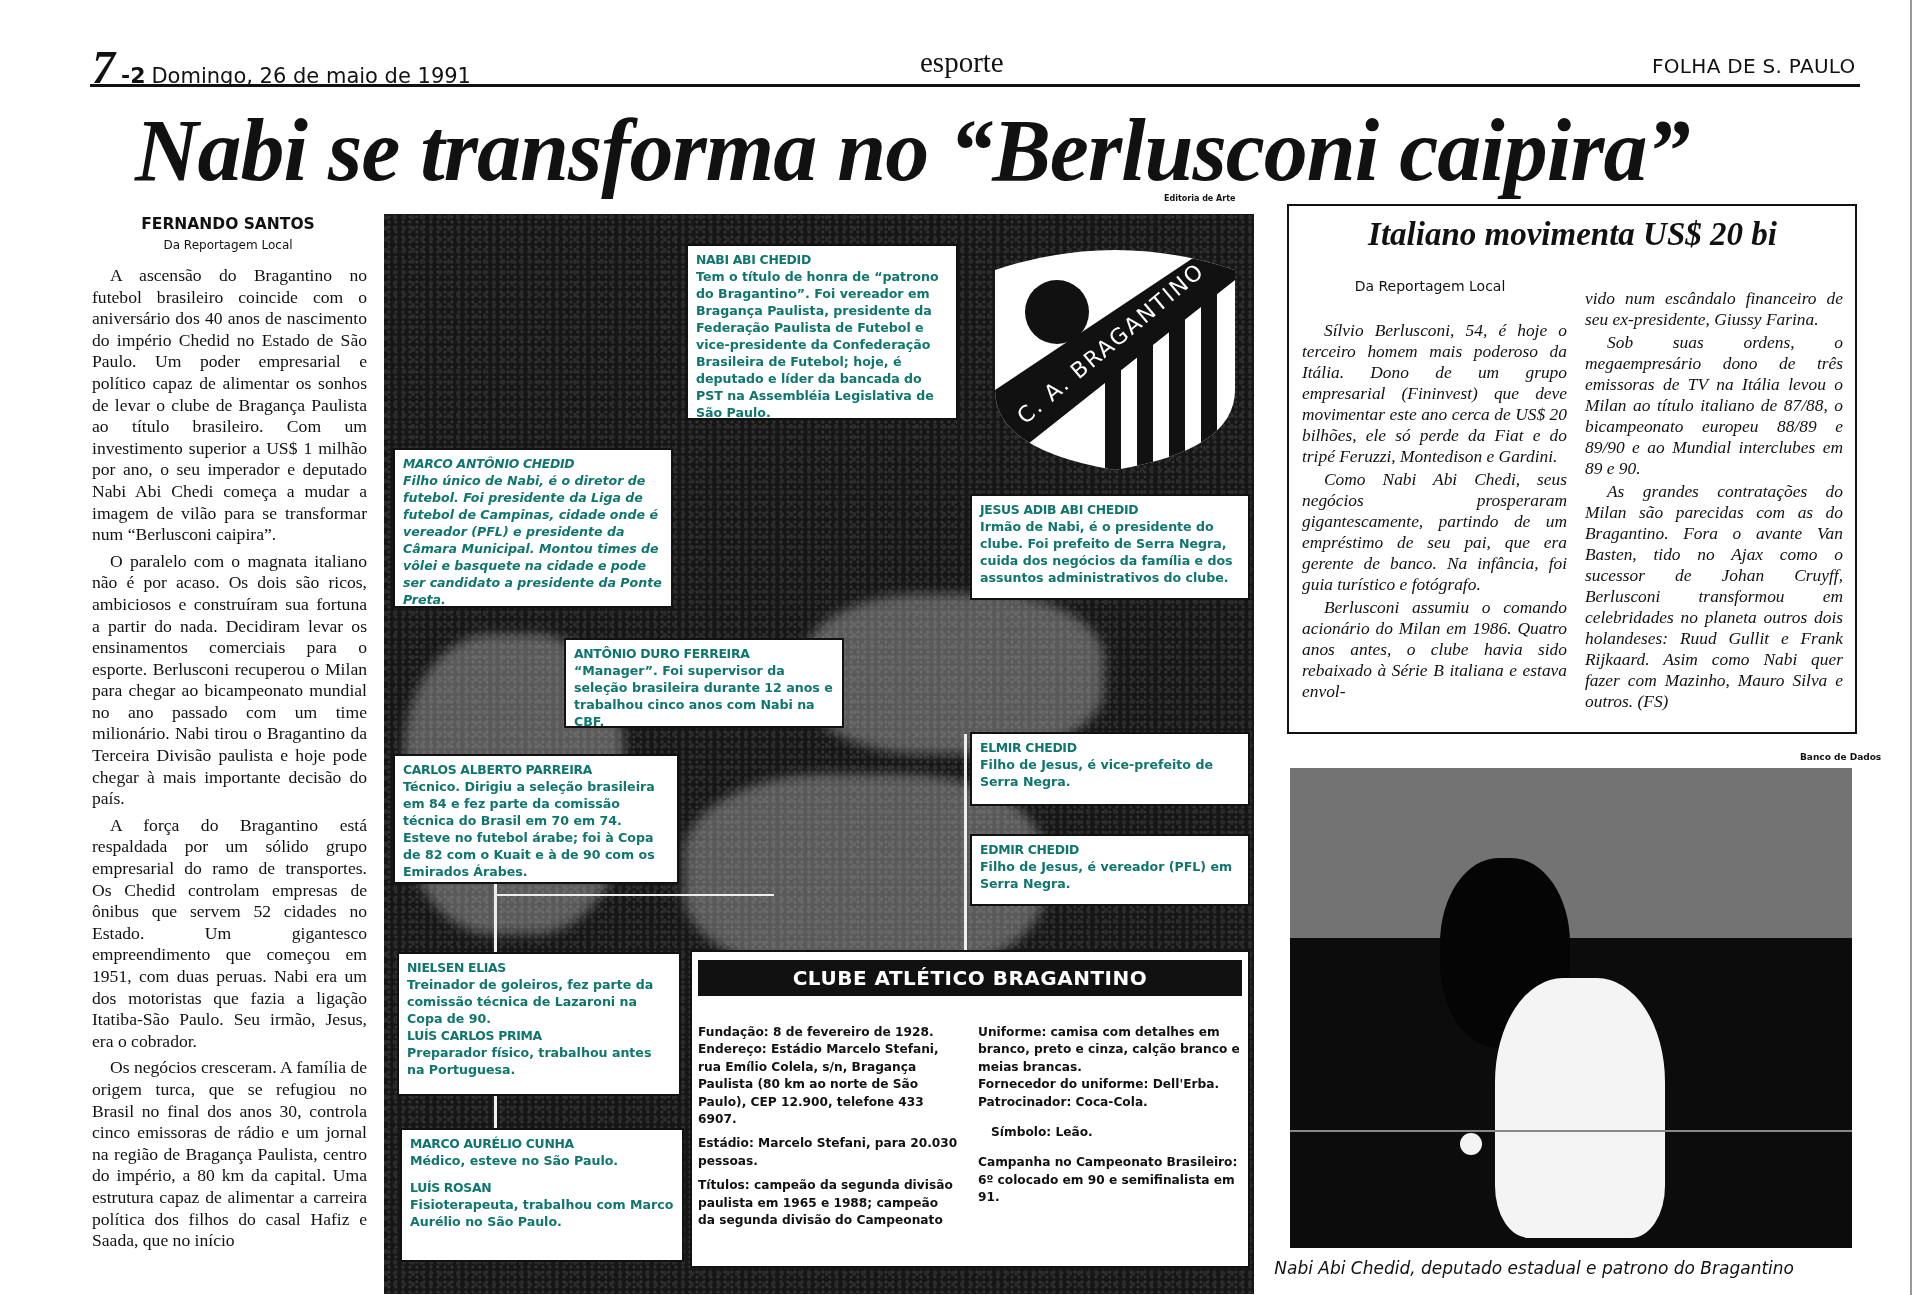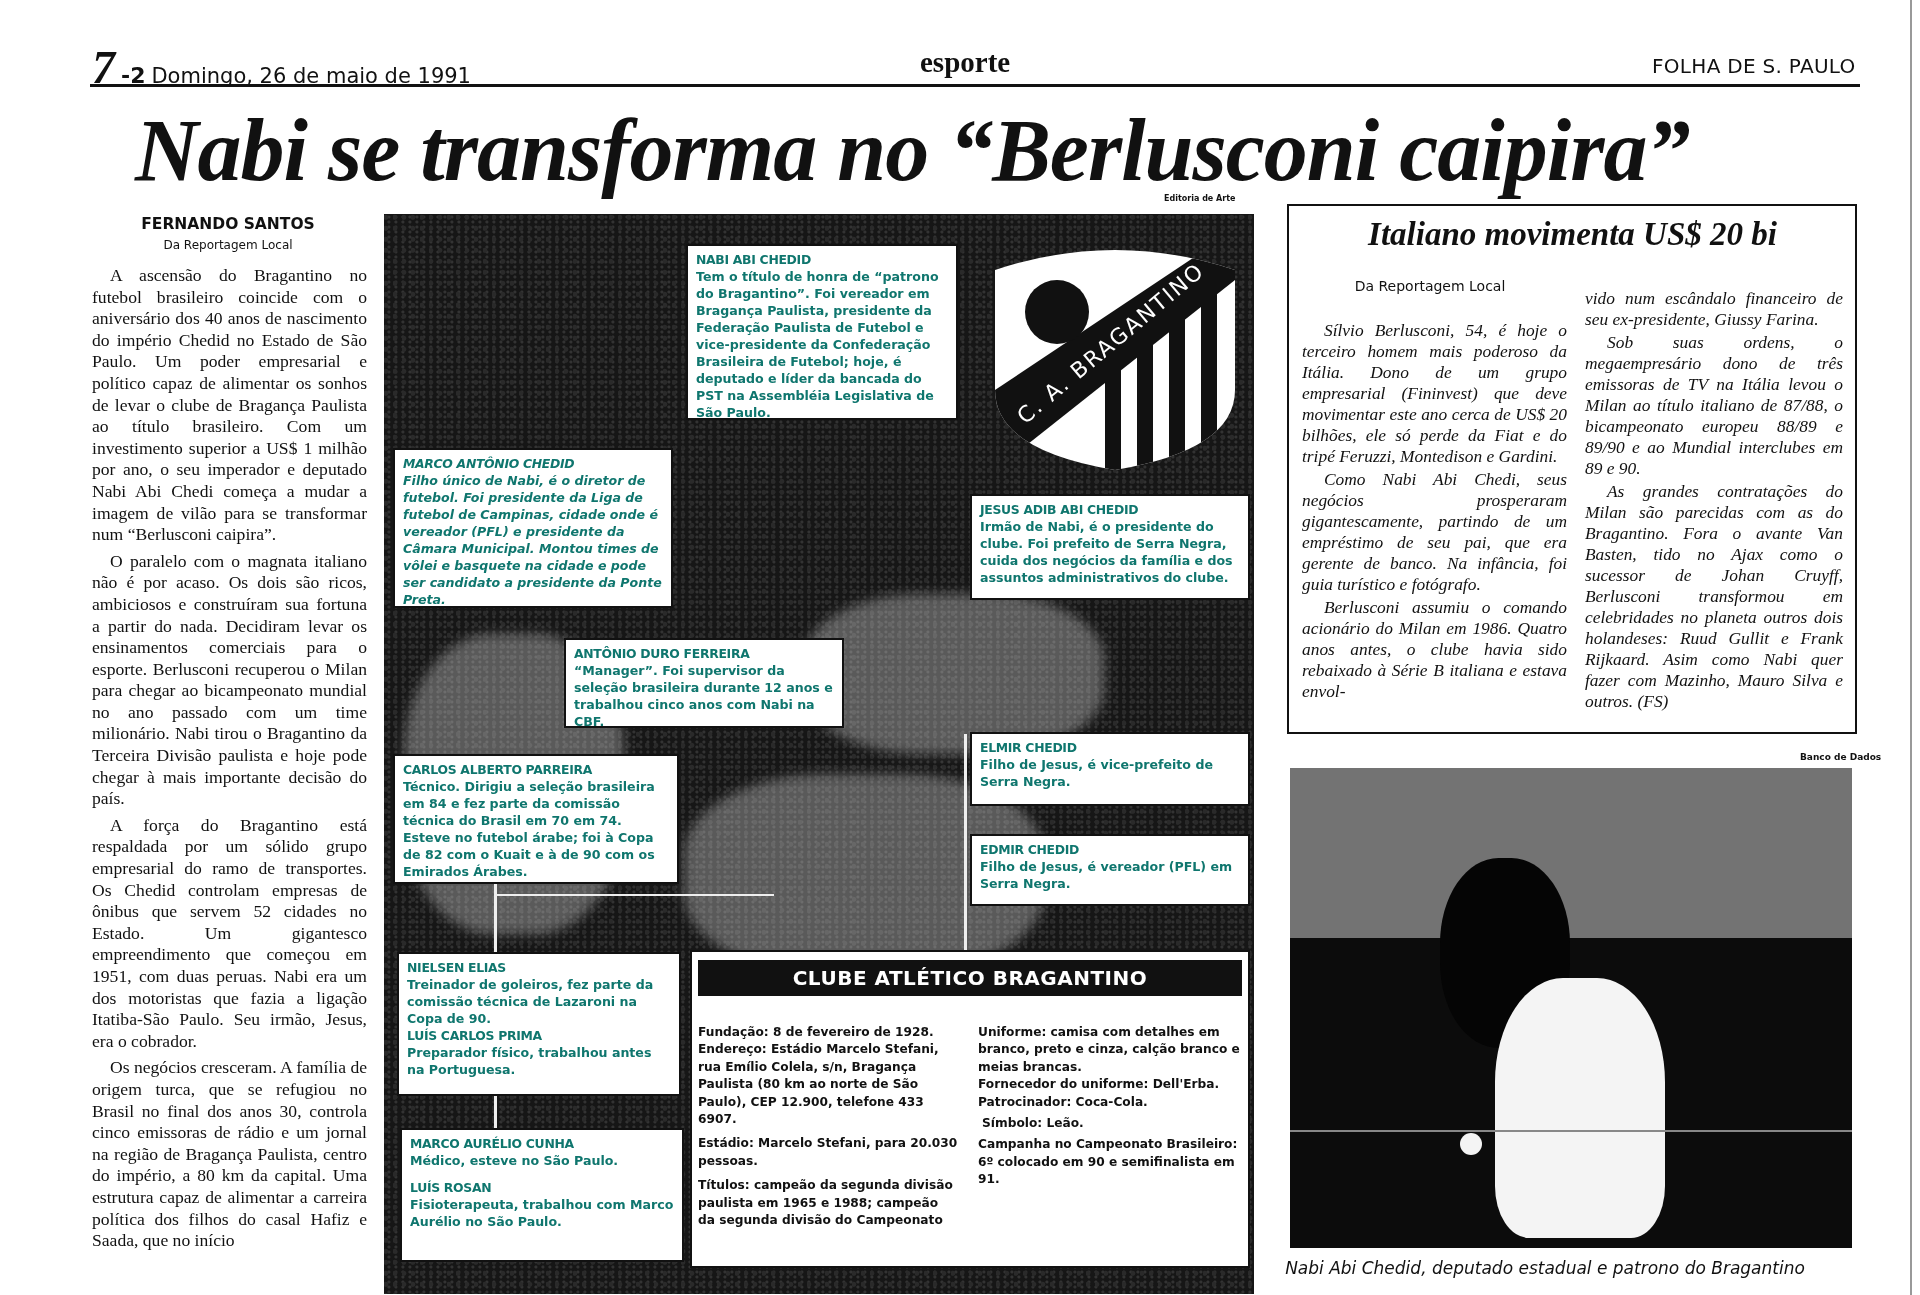--- a/index.html
+++ b/index.html
@@ -2,21 +2,21 @@
 <html><head>
 <meta charset="utf-8">
 <style>
   html, body { margin:0; padding:0; background:#fff; }
   body { width:1920px; height:1295px; position:relative; overflow:hidden; color:#111; font-family:"Liberation Serif", serif; }
   .abs { position:absolute; }
   .header-line { left:90px; top:84px; width:1770px; height:3px; background:#111; }
   .hdr-left { left:92px; top:50px; font-family:"DejaVu Sans", sans-serif; font-size:21px; display:flex; align-items:baseline; gap:6px; }
   .hdr-left .pg { font-family:"Liberation Serif", serif; font-style:italic; font-weight:bold; font-size:46px; line-height:36px; }
   .hdr-left .sub { font-weight:bold; font-size:22px; }
-  .hdr-center { left:920px; top:46px; font-family:"Liberation Serif", serif; font-weight:bold; font-size:29px; }
+  .hdr-center { left:920px; top:46px; font-family:"Liberation Serif", serif; font-weight:normal; font-size:29px; }
   .hdr-right { left:1652px; top:54px; font-family:"DejaVu Sans", sans-serif; font-size:20px; letter-spacing:0.3px; }
   .headline { left:135px; top:100px; font-family:"Liberation Serif", serif; font-weight:bold; font-style:italic; font-size:88px; letter-spacing:-1px; white-space:nowrap; }
   .credit-art { left:1164px; top:194px; font-family:"DejaVu Sans", sans-serif; font-size:8px; font-weight:bold; }
 
   
   .byline { left:128px; top:215px; width:200px; text-align:center; font-family:"DejaVu Sans", sans-serif; font-weight:bold; font-size:15.5px; }
   .byline-sub { left:128px; top:238px; width:200px; text-align:center; font-family:"DejaVu Sans", sans-serif; font-size:12px; }
   .article { left:92px; top:265px; width:275px; font-size:17.6px; line-height:21.6px; text-align:justify; hyphens:auto; }
   .article p { margin:0 0 5px 0; text-indent:18px; }
 
@@ -48,21 +48,21 @@
   .side-col2 p.first { text-indent:0; }
 
   
   .photo-credit { left:1790px; top:752px; font-family:"DejaVu Sans", sans-serif; font-size:9px; font-weight:bold;padding-left:10px; }
   .photo { left:1290px; top:768px; width:562px; height:480px; background:#0c0c0c; overflow:hidden; }
   .photo .sky { position:absolute; left:0; top:0; width:562px; height:170px; background:#c9c9c9; opacity:0.55; }
   .photo .head { position:absolute; left:150px; top:90px; width:130px; height:190px; background:#050505; border-radius:45%; }
   .photo .shirt { position:absolute; left:205px; top:210px; width:170px; height:260px; background:#f4f4f4; border-radius:40% 40% 20% 20%; }
   .photo .hand { position:absolute; left:170px; top:365px; width:22px; height:22px; background:#f4f4f4; border-radius:50%; }
   .photo .scan { position:absolute; left:0; top:362px; width:562px; height:2px; background:#888; }
-  .caption { left:1270px; top:1258px; width:550px; text-align:center; font-family:"DejaVu Sans", sans-serif; font-style:italic; font-size:17px; }
+  .caption { left:1244px; top:1258px; width:550px; text-align:right; font-family:"DejaVu Sans", sans-serif; font-style:italic; font-size:17px; }
   .vrule { left:1910px; top:0; width:2px; height:1295px; background:#333; opacity:0.5; }
 </style>
 </head>
 <body>
 
 <div class="abs hdr-left">
   <span class="pg">7</span>
   <span class="sub">-2</span>
   <span>Domingo,  26 de maio de 1991</span>
 </div>
@@ -152,21 +152,21 @@
   <div class="bar">CLUBE ATLÉTICO BRAGANTINO</div>
   <div class="col" style="left:6px;">
     <p><span class="lab">Fundação:</span> <span>8 de fevereiro de 1928.</span><br><span class="lab">Endereço:</span> <span>Estádio Marcelo Stefani, rua Emílio Colela, s/n, Bragança Paulista (80 km ao norte de São Paulo), CEP 12.900, telefone 433 6907.</span></p>
     <p><span class="lab">Estádio:</span> <span>Marcelo Stefani, para 20.030 pessoas.</span></p>
     <p style="height:52px;overflow:hidden;"><span class="lab">Títulos:</span> <span>campeão da segunda divisão paulista em 1965 e 1988; campeão da segunda divisão do Campeonato Brasileiro em 89 e campeão paulista em 90.</span></p>
   </div>
   <div class="col" style="left:286px;width:262px;">
     <p style="margin:0;"><span class="lab">Uniforme:</span> <span>camisa com detalhes em branco, preto e cinza, calção branco e meias brancas.</span></p>
     <p style="margin:0;"><span class="lab">Fornecedor do uniforme:</span> <span>Dell'Erba.</span></p>
     <p style="margin:0;"><span class="lab">Patrocinador:</span> <span>Coca-Cola.</span></p>
-    <p style="margin:4px;"><span class="lab">Símbolo:</span> <span>Leão.</span></p>
+    <p style="margin:13px;"><span class="lab">Símbolo:</span> <span>Leão.</span></p>
     <p style="margin:0;"><span class="lab">Campanha no Campeonato Brasileiro:</span> <span>6º colocado em 90 e semifinalista em 91.</span></p>
   </div>
 </div>
 
 <div class="abs sidebox"></div>
 <div class="abs side-title">Italiano movimenta US$ 20 bi</div>
 <div class="abs side-byline">Da Reportagem Local</div>
 <div class="abs side-col side-col1">
   <p>Sílvio Berlusconi, 54, é hoje o terceiro homem mais poderoso da Itália. Dono de um grupo empresarial (Fininvest) que deve movimentar este ano cerca de US$ 20 bilhões, ele só perde da Fiat e do tripé Feruzzi, Montedison e Gardini.</p>
   <p>Como Nabi Abi Chedi, seus negócios prosperaram gigantescamente, partindo de um empréstimo de seu pai, que era gerente de banco. Na infância, foi guia turístico e fotógrafo.</p>

